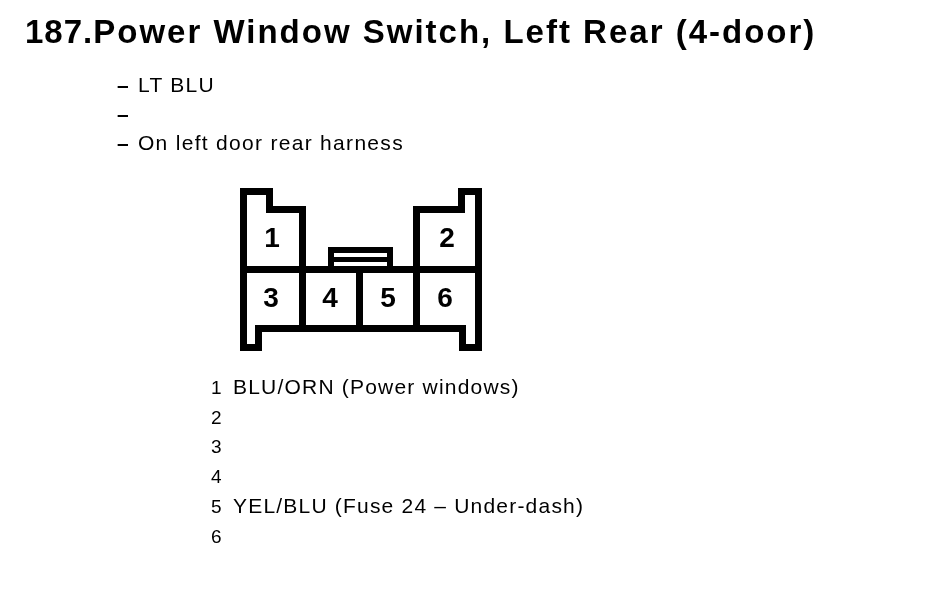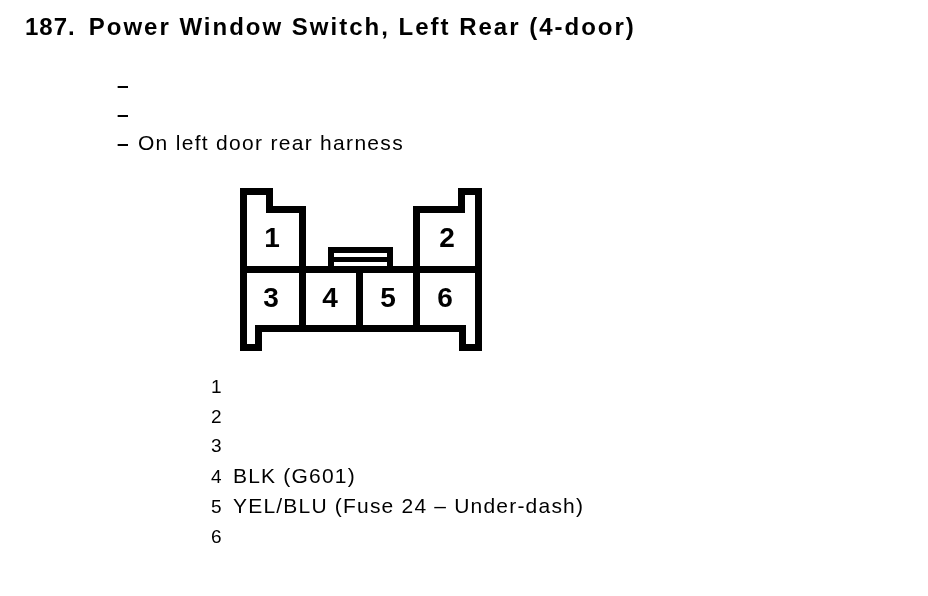--- a/index.html
+++ b/index.html
@@ -17,23 +17,22 @@
     background: #ffffff;
     color: #000000;
     font-family: "Liberation Sans", sans-serif;
   }
   .title-row {
     position: absolute;
     left: 25px;
     top: 14px;
     display: flex;
     align-items: baseline;
-    gap: 13px;
     font-weight: bold;
-    font-size: 24px;
+    font-size: 33px;
     line-height: 1.1;
     white-space: nowrap;
   }
   .title-row .item-no { letter-spacing: 1px; }
   .title-row .title   { letter-spacing: 2px; }
   .notes {
     position: absolute;
     left: 117px;
     top: 70px;
     font-size: 21px;
@@ -83,20 +82,21 @@
 <div class="page">
 
   <div class="title-row">
     <span class="item-no">187.</span>
     <span class="title">Power Window Switch, Left Rear (4-door)</span>
   </div>
 
   <div class="notes">
     <div class="note-line">
       <span class="dash">–</span>
+      <span>LT BLU</span>
     </div>
     <div class="note-line">
       <span class="dash">–</span>
     </div>
     <div class="note-line">
       <span class="dash">–</span>
       <span>On left door rear harness</span>
     </div>
   </div>
 
@@ -117,30 +117,30 @@
     <text class="pin-num" x="447" y="247" text-anchor="middle">2</text>
     <text class="pin-num" x="271" y="307" text-anchor="middle">3</text>
     <text class="pin-num" x="330" y="307" text-anchor="middle">4</text>
     <text class="pin-num" x="388" y="307" text-anchor="middle">5</text>
     <text class="pin-num" x="445" y="307" text-anchor="middle">6</text>
   </svg>
 
   <div class="legend">
     <div class="legend-row">
       <span class="lnum">1</span>
+      <span class="ldesc">BLU/ORN (Power windows)</span>
     </div>
     <div class="legend-row">
       <span class="lnum">2</span>
     </div>
     <div class="legend-row">
       <span class="lnum">3</span>
     </div>
     <div class="legend-row">
       <span class="lnum">4</span>
-      <span class="ldesc">BLK (G601)</span>
     </div>
     <div class="legend-row">
       <span class="lnum">5</span>
       <span class="ldesc">YEL/BLU (Fuse 24 – Under-dash)</span>
     </div>
     <div class="legend-row">
       <span class="lnum">6</span>
     </div>
   </div>
 

